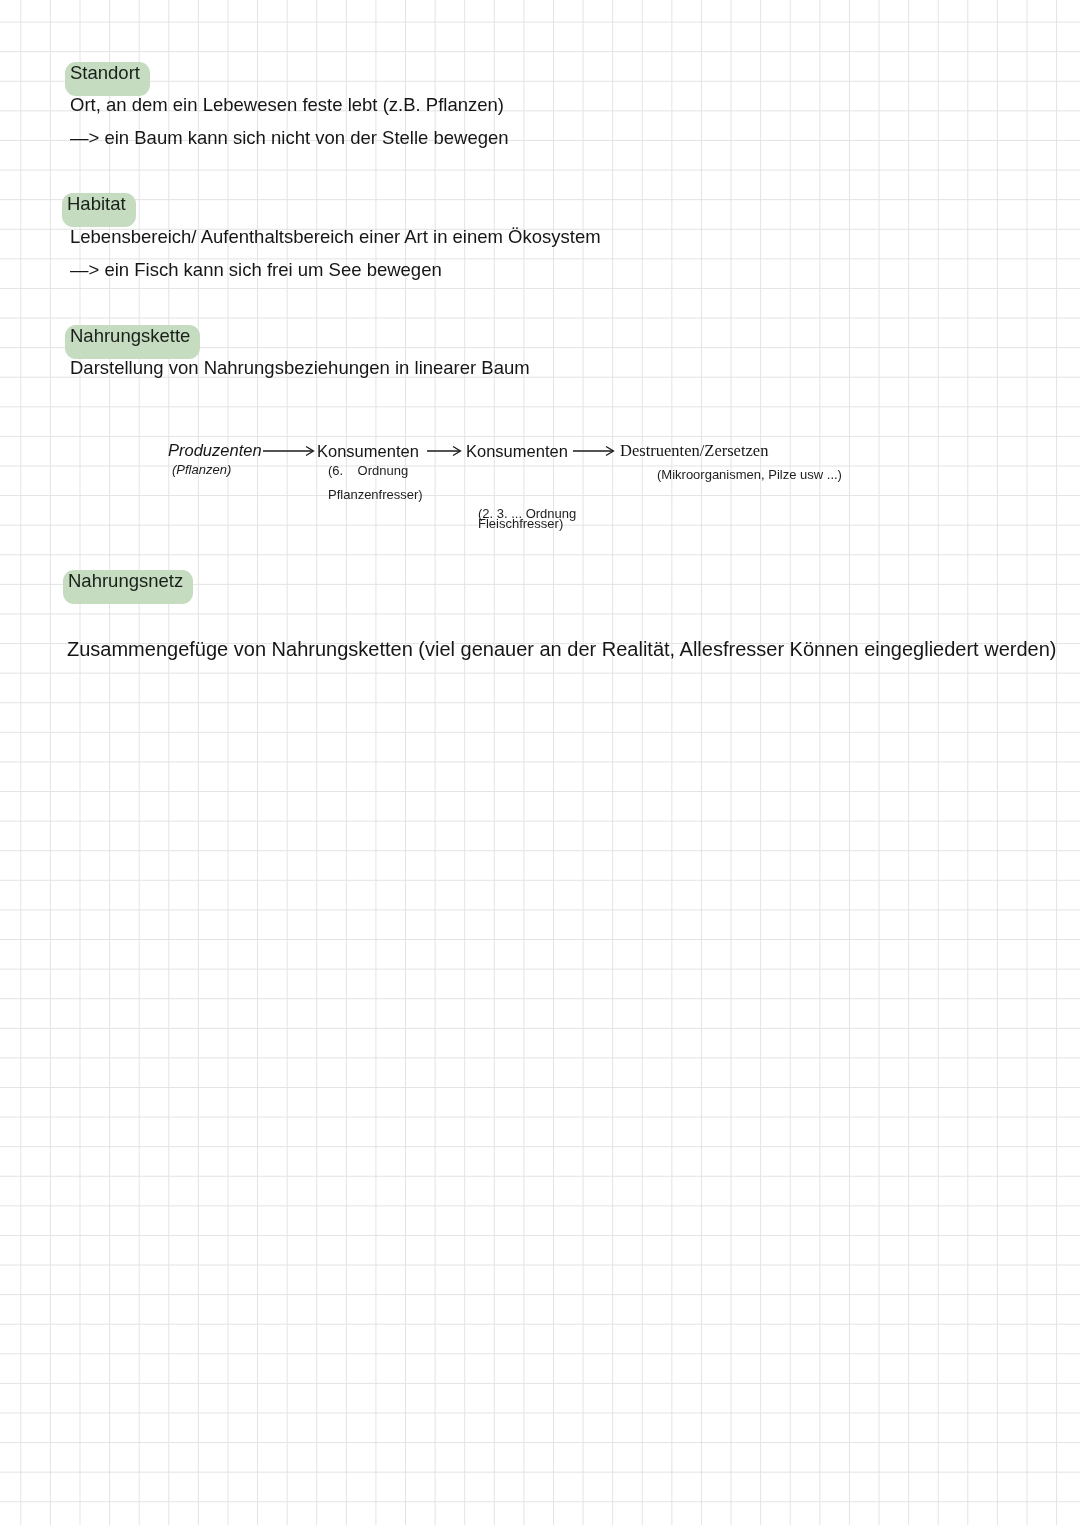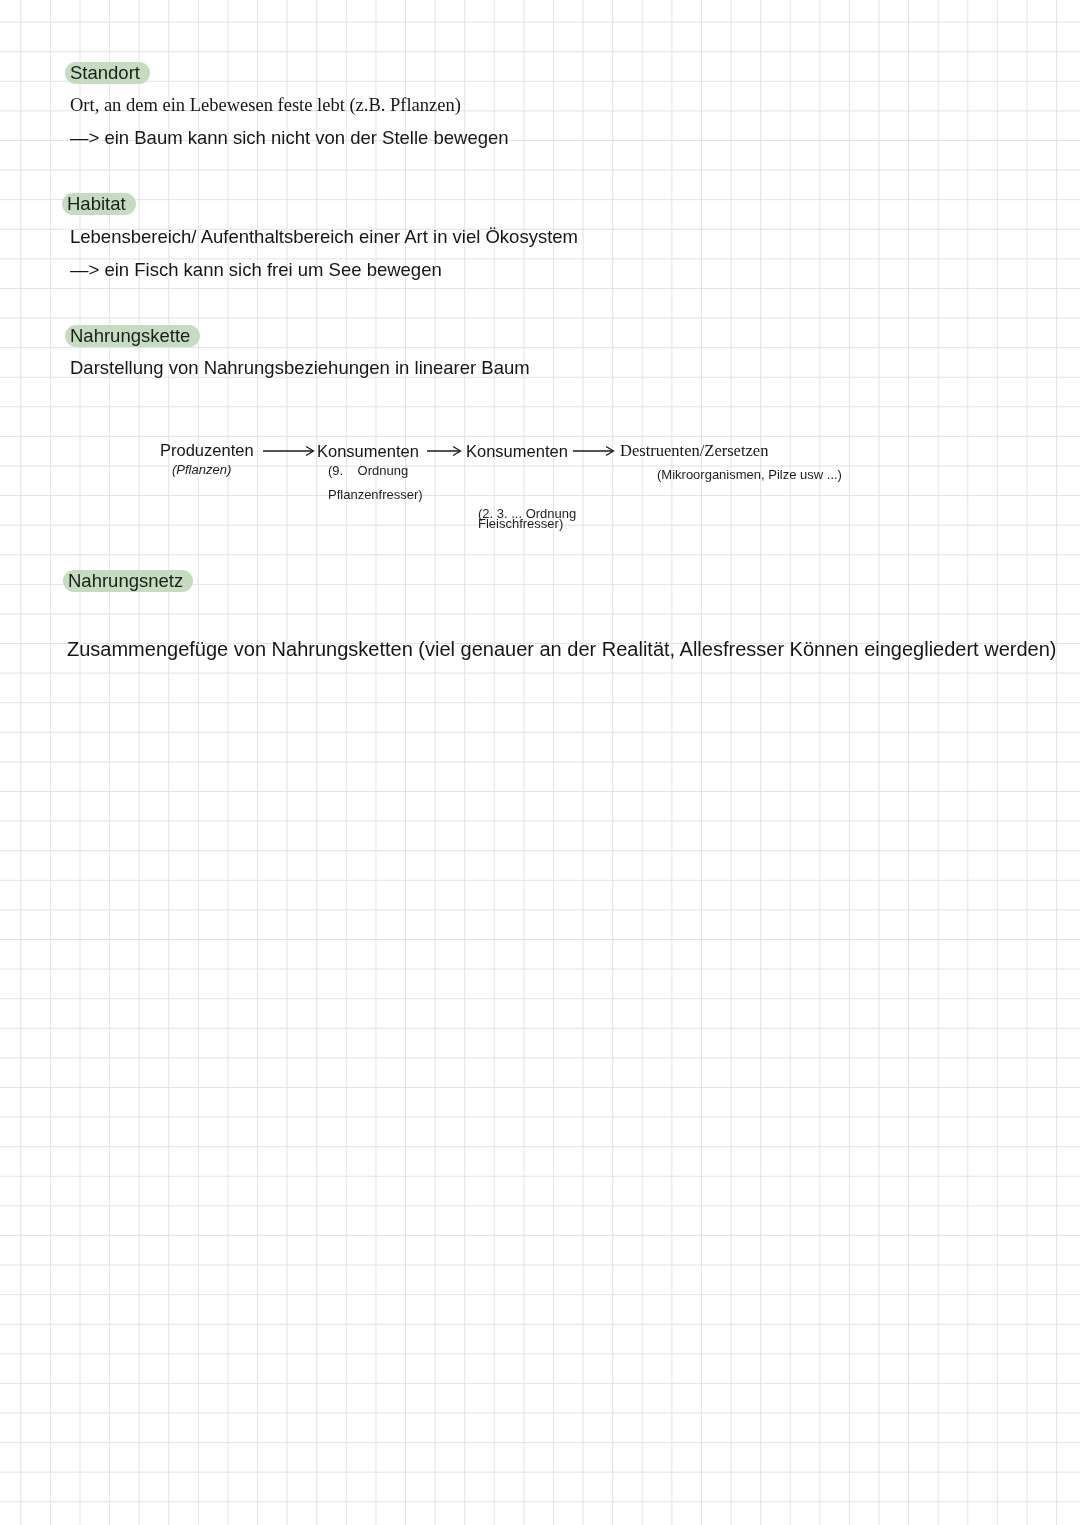--- a/index.html
+++ b/index.html
@@ -22,21 +22,21 @@
     }
     .page {
       position: absolute;
       inset: 0;
     }
     .heading {
       position: absolute;
       font-size: 18.5px;
       line-height: 22px;
       color: #1a1f1a;
-      padding: 0 10px 0 5px;
+      padding: 0 10px 12px 5px;
       border-radius: 11px;
       background: #c5dcc0;
       white-space: nowrap;
     }
     .line {
       position: absolute;
       font-size: 18.5px;
       line-height: 24px;
       white-space: nowrap;
       color: #161616;
@@ -63,48 +63,48 @@
       display: block;
     }
   </style>
 </head>
 <body>
 
 <div class="page">
 
   <div>
     <span class="heading" style="left:65px; top:62px;">Standort</span>
-    <div class="line" style="left:70px; top:93px;font-family:Liberation Serif, serif;">Ort, an dem ein Lebewesen feste lebt (z.B. Pflanzen)</div>
+    <div class="line" style="left:70px; top:93px;">Ort, an dem ein Lebewesen feste lebt (z.B. Pflanzen)</div>
     <div class="line" style="left:70px; top:126px;">—&gt; ein Baum kann sich nicht von der Stelle bewegen</div>
   </div>
 
   <div>
     <span class="heading" style="left:62px; top:193px;">Habitat</span>
-    <div class="line" style="left:70px; top:225px;">Lebensbereich/ Aufenthaltsbereich einer Art in viel Ökosystem</div>
+    <div class="line" style="left:70px; top:225px;">Lebensbereich/ Aufenthaltsbereich einer Art in einem Ökosystem</div>
     <div class="line" style="left:70px; top:258px;">—&gt; ein Fisch kann sich frei um See bewegen</div>
   </div>
 
   <div>
     <span class="heading" style="left:65px; top:325px;">Nahrungskette</span>
     <div class="line" style="left:70px; top:356px;">Darstellung von Nahrungsbeziehungen in linearer Baum</div>
 
     <div>
 
-      <div class="diag-main" style="left:160px; top:440px;">Produzenten</div>
+      <div class="diag-main" style="left:168px; top:440px;font-style:italic;">Produzenten</div>
       <div class="diag-sub" style="left:172px; top:462px;font-style:italic;">(Pflanzen)</div>
 
       <div class="arrow" style="left:263px; top:445px;">
         <svg width="52" height="12" viewBox="0 0 52 12">
           <line x1="0" y1="6" x2="50" y2="6" stroke="#1a1a1a" stroke-width="1.3"></line>
           <polyline points="43,1.5 50.5,6 43,10.5" fill="none" stroke="#1a1a1a" stroke-width="1.3"></polyline>
         </svg>
       </div>
 
       <div class="diag-main" style="left:317px; top:441px;">Konsumenten</div>
-      <div class="diag-sub" style="left:328px; top:463px; white-space:pre;">(9.    Ordnung</div>
+      <div class="diag-sub" style="left:328px; top:463px; white-space:pre;">(6.    Ordnung</div>
       <div class="diag-sub" style="left:328px; top:487px;">Pflanzenfresser)</div>
 
       <div class="arrow" style="left:427px; top:445px;">
         <svg width="35" height="12" viewBox="0 0 35 12">
           <line x1="0" y1="6" x2="33" y2="6" stroke="#1a1a1a" stroke-width="1.3"></line>
           <polyline points="26,1.5 33.5,6 26,10.5" fill="none" stroke="#1a1a1a" stroke-width="1.3"></polyline>
         </svg>
       </div>
 
       <div class="diag-main" style="left:466px; top:441px;">Konsumenten</div>

